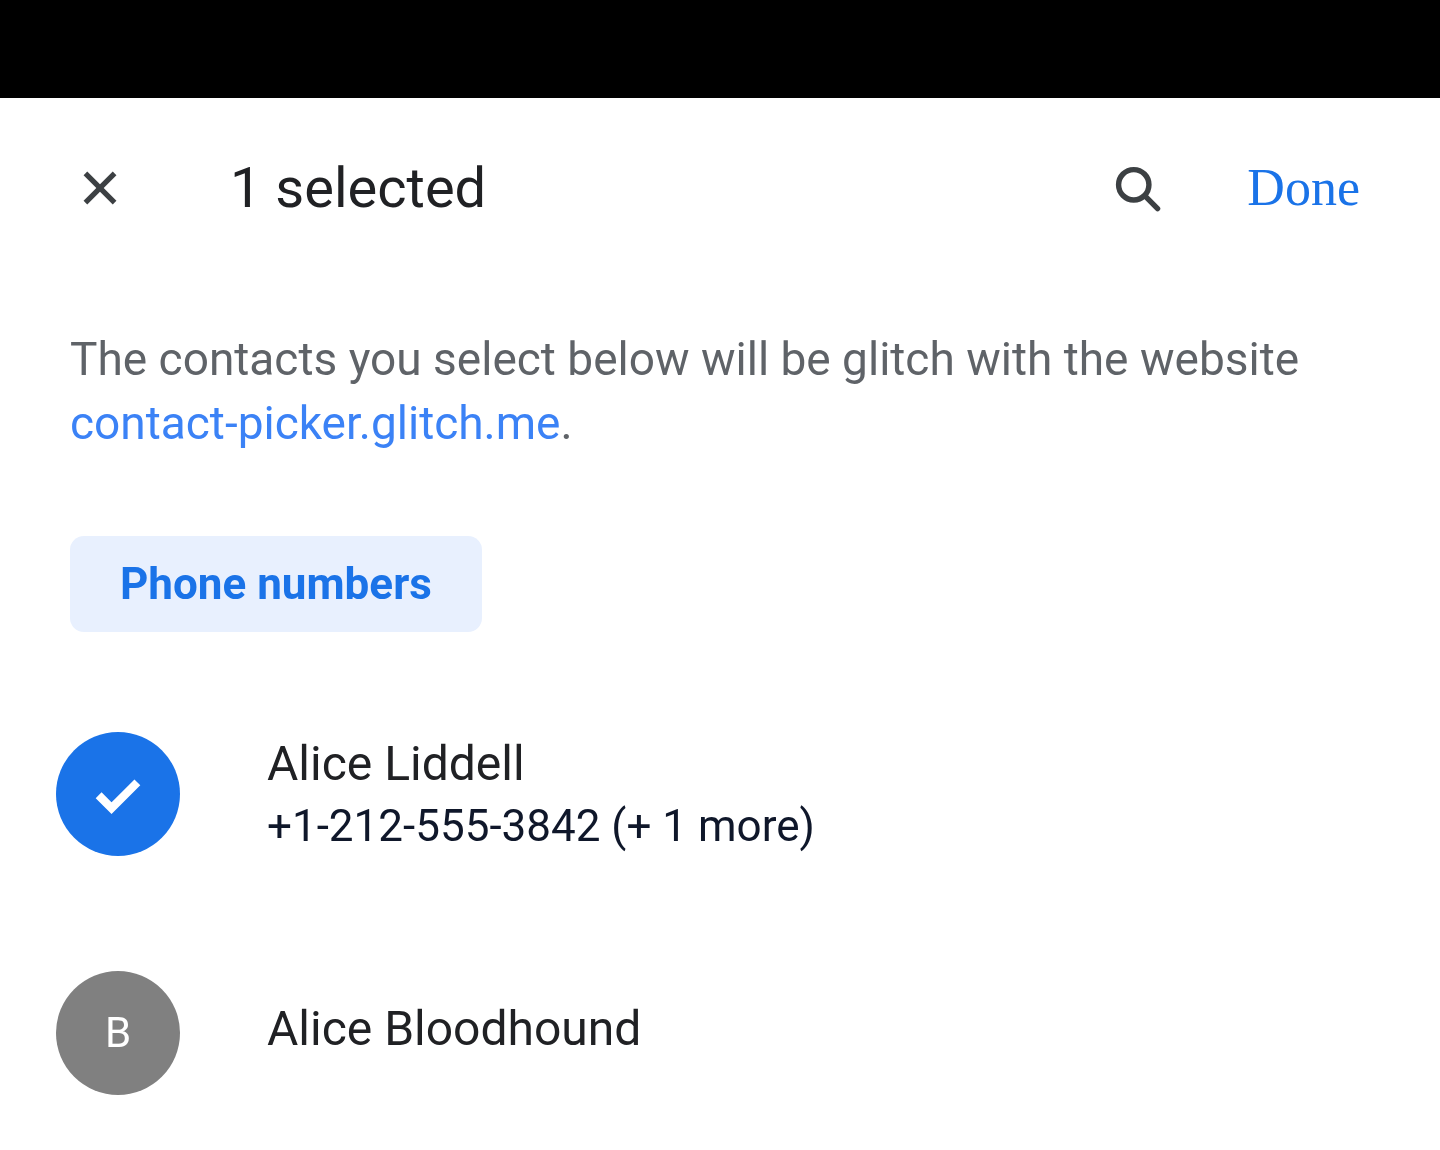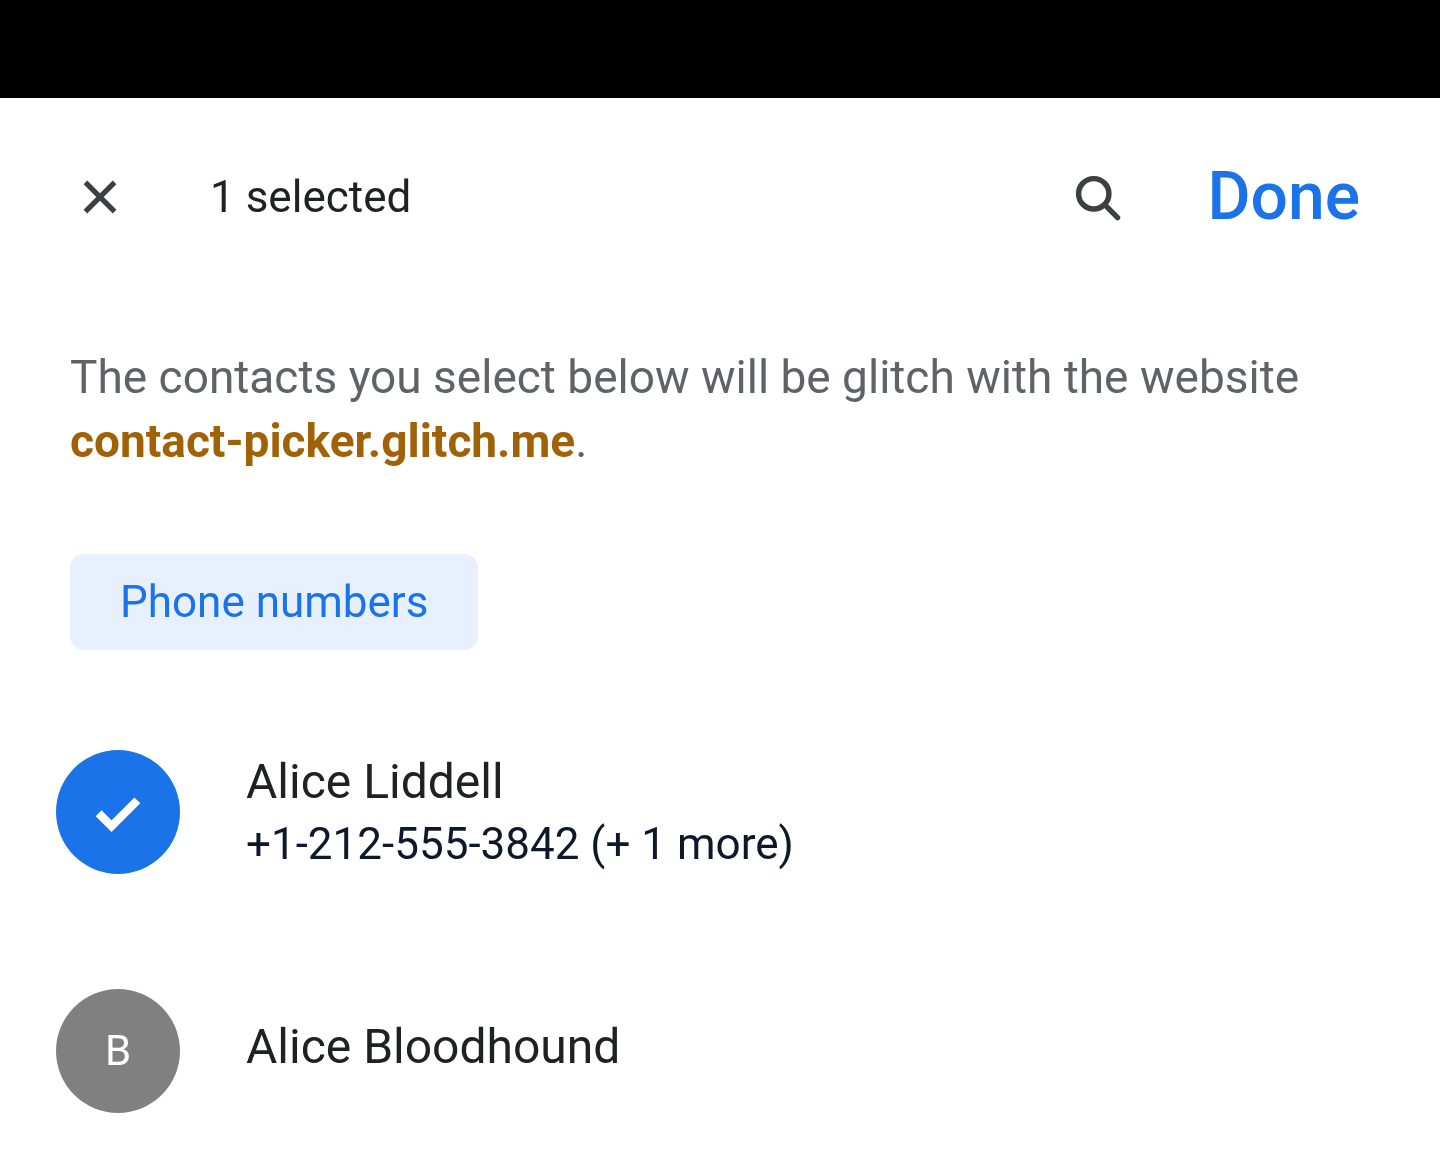--- a/index.html
+++ b/index.html
@@ -33,75 +33,77 @@
       display: flex;
       align-items: center;
       justify-content: center;
       cursor: pointer;
     }
     .close-btn svg {
       width: 50px;
       height: 50px;
     }
     .title {
-      margin-left: 80px;
-      font-size: 44px;
+      margin-left: 100px;
+      font-size: 56px;
       font-weight: 400;
       color: #202124;
       flex: 1;
     }
     .search-btn {
       width: 60px;
       height: 60px;
       display: flex;
       align-items: center;
       justify-content: center;
       cursor: pointer;
       margin-right: 60px;
     }
     .search-btn svg {
       width: 52px;
       height: 52px;
     }
     .done-btn {
-      font-size: 66px;
+      font-size: 52px;
       font-weight: 500;
       color: #1a73e8;
       cursor: pointer;
       padding: 10px 20px;
+      font-family: Liberation Serif, serif;
     }
     .description {
       padding: 80px 70px 30px 70px;
       font-size: 46px;
       line-height: 1.4;
       color: #5f6368;
     }
     .description .website {
-      font-weight: 700;
-      color: #a16207;
+      font-weight: 400;
+      color: #3b82f6;
     }
     .chip {
       display: inline-block;
       margin: 50px 0 0 70px;
       padding: 22px 50px;
       background: #e8f0fe;
       color: #1a73e8;
       font-size: 44px;
-      font-weight: 400;
+      font-weight: 700;
       border-radius: 14px;
       cursor: pointer;
     }
     .contact-list {
       padding: 70px 60px 0 56px;
     }
     .contact-item {
       display: flex;
       align-items: center;
       padding: 30px 0;
       cursor: pointer;
+      gap: 21px;
     }
     .contact-item + .contact-item {
       margin-top: 55px;
     }
     .avatar {
       width: 124px;
       height: 124px;
       border-radius: 50%;
       display: flex;
       align-items: center;

